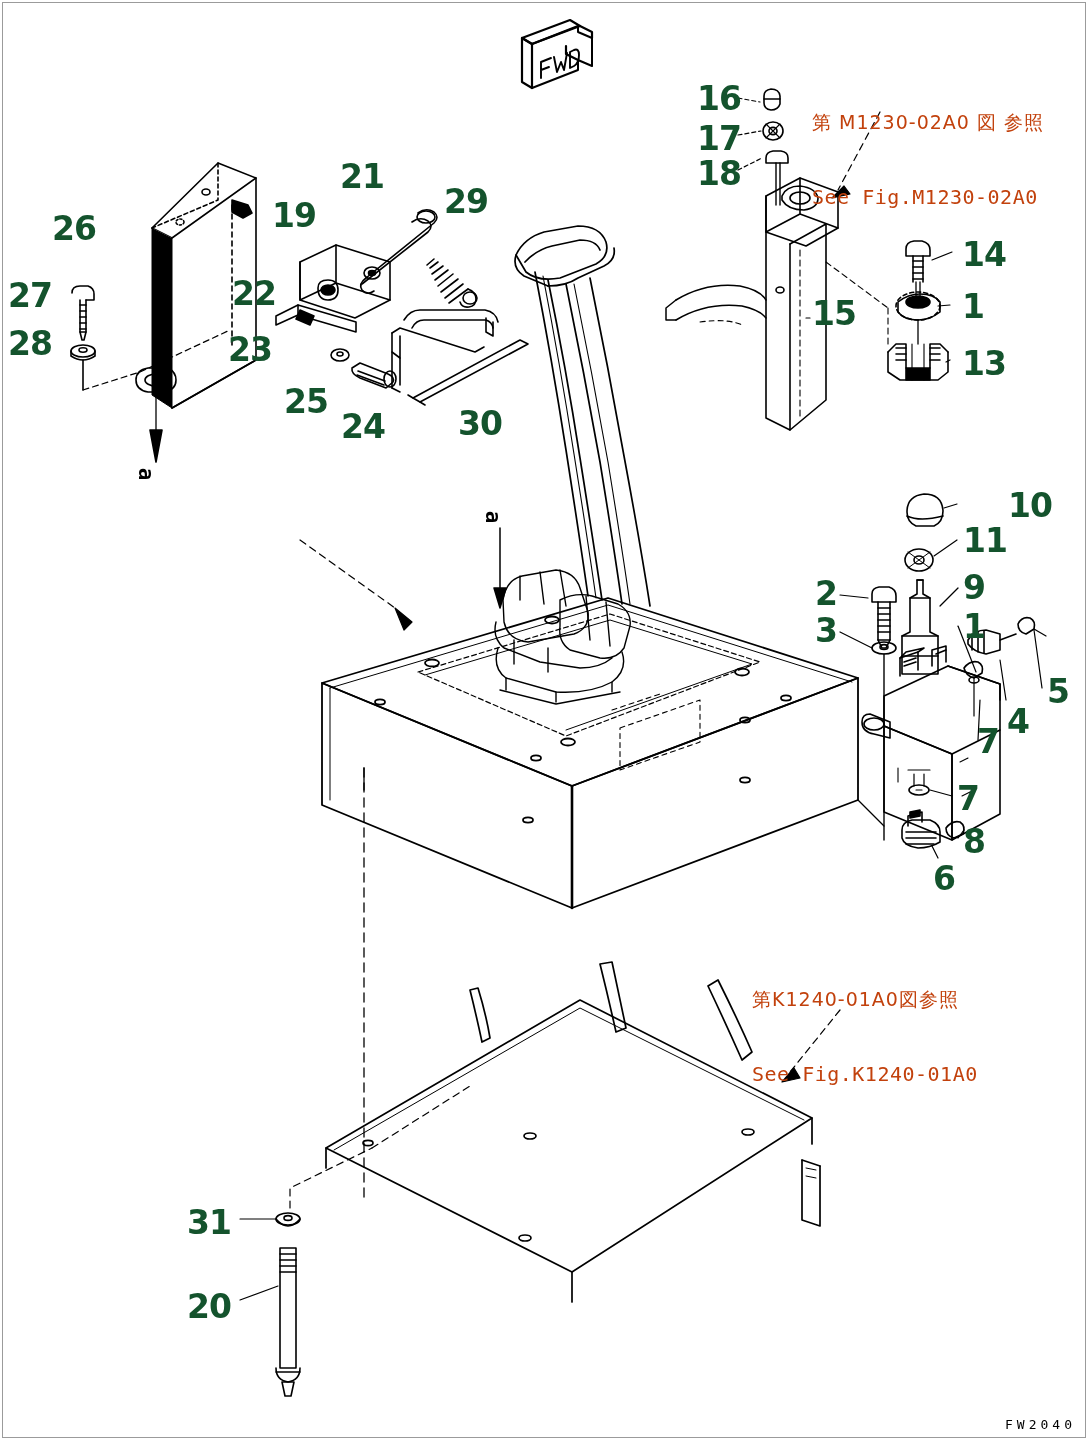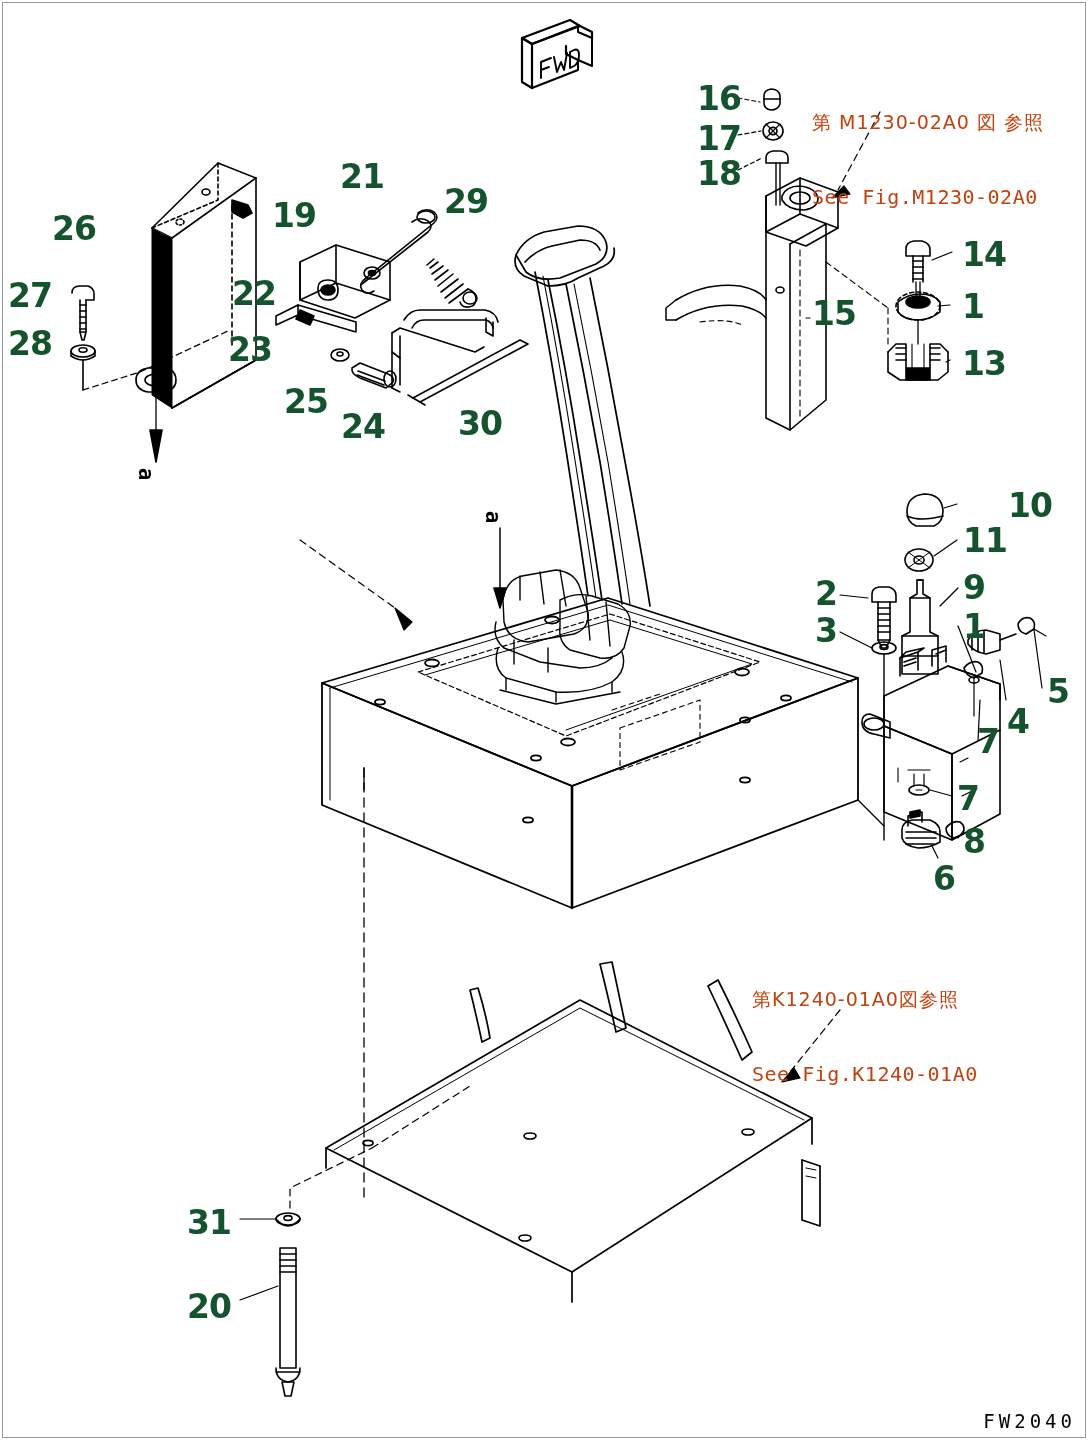--- a/index.html
+++ b/index.html
@@ -3,21 +3,21 @@
 <meta charset="utf-8">
 <style>
   html,body{margin:0;padding:0;background:#ffffff;}
   body{width:1090px;height:1442px;font-family:"DejaVu Sans Mono",monospace;}
   #sheet{position:relative;width:1090px;height:1442px;background:#fff;overflow:hidden;}
   #frame{position:absolute;left:2px;top:2px;width:1084px;height:1436px;border:1px solid #9b9b9b;box-sizing:border-box;}
   svg.layer{position:absolute;left:0;top:0;width:1090px;height:1442px;}
   .callout{position:absolute;color:#14532d;font-family:"DejaVu Sans",sans-serif;font-weight:bold;font-size:33px;letter-spacing:-1px;line-height:1;white-space:nowrap;}
   .refnote{position:absolute;color:#c2410c;font-family:"DejaVu Sans Mono",monospace;font-size:20px;line-height:25px;white-space:pre;letter-spacing:0.5px;}
   .refnote .jp{font-family:"DejaVu Sans",sans-serif;font-size:19px;letter-spacing:1px;}
-  .cornercode{position:absolute;right:14px;bottom:10px;color:#000;font-family:"DejaVu Sans Mono",monospace;font-size:19px;letter-spacing:4px;}
+  .cornercode{position:absolute;right:14px;bottom:10px;color:#000;font-family:"DejaVu Sans Mono",monospace;font-size:13px;letter-spacing:4px;}
   .marker{position:absolute;color:#000;font-family:"DejaVu Sans Mono",monospace;font-size:21px;font-weight:bold;}
   .mk-rot{transform:rotate(90deg);transform-origin:center;}
 </style>
 </head>
 <body>
 
 <div id="sheet">
 
   <div id="frame"></div>
 

